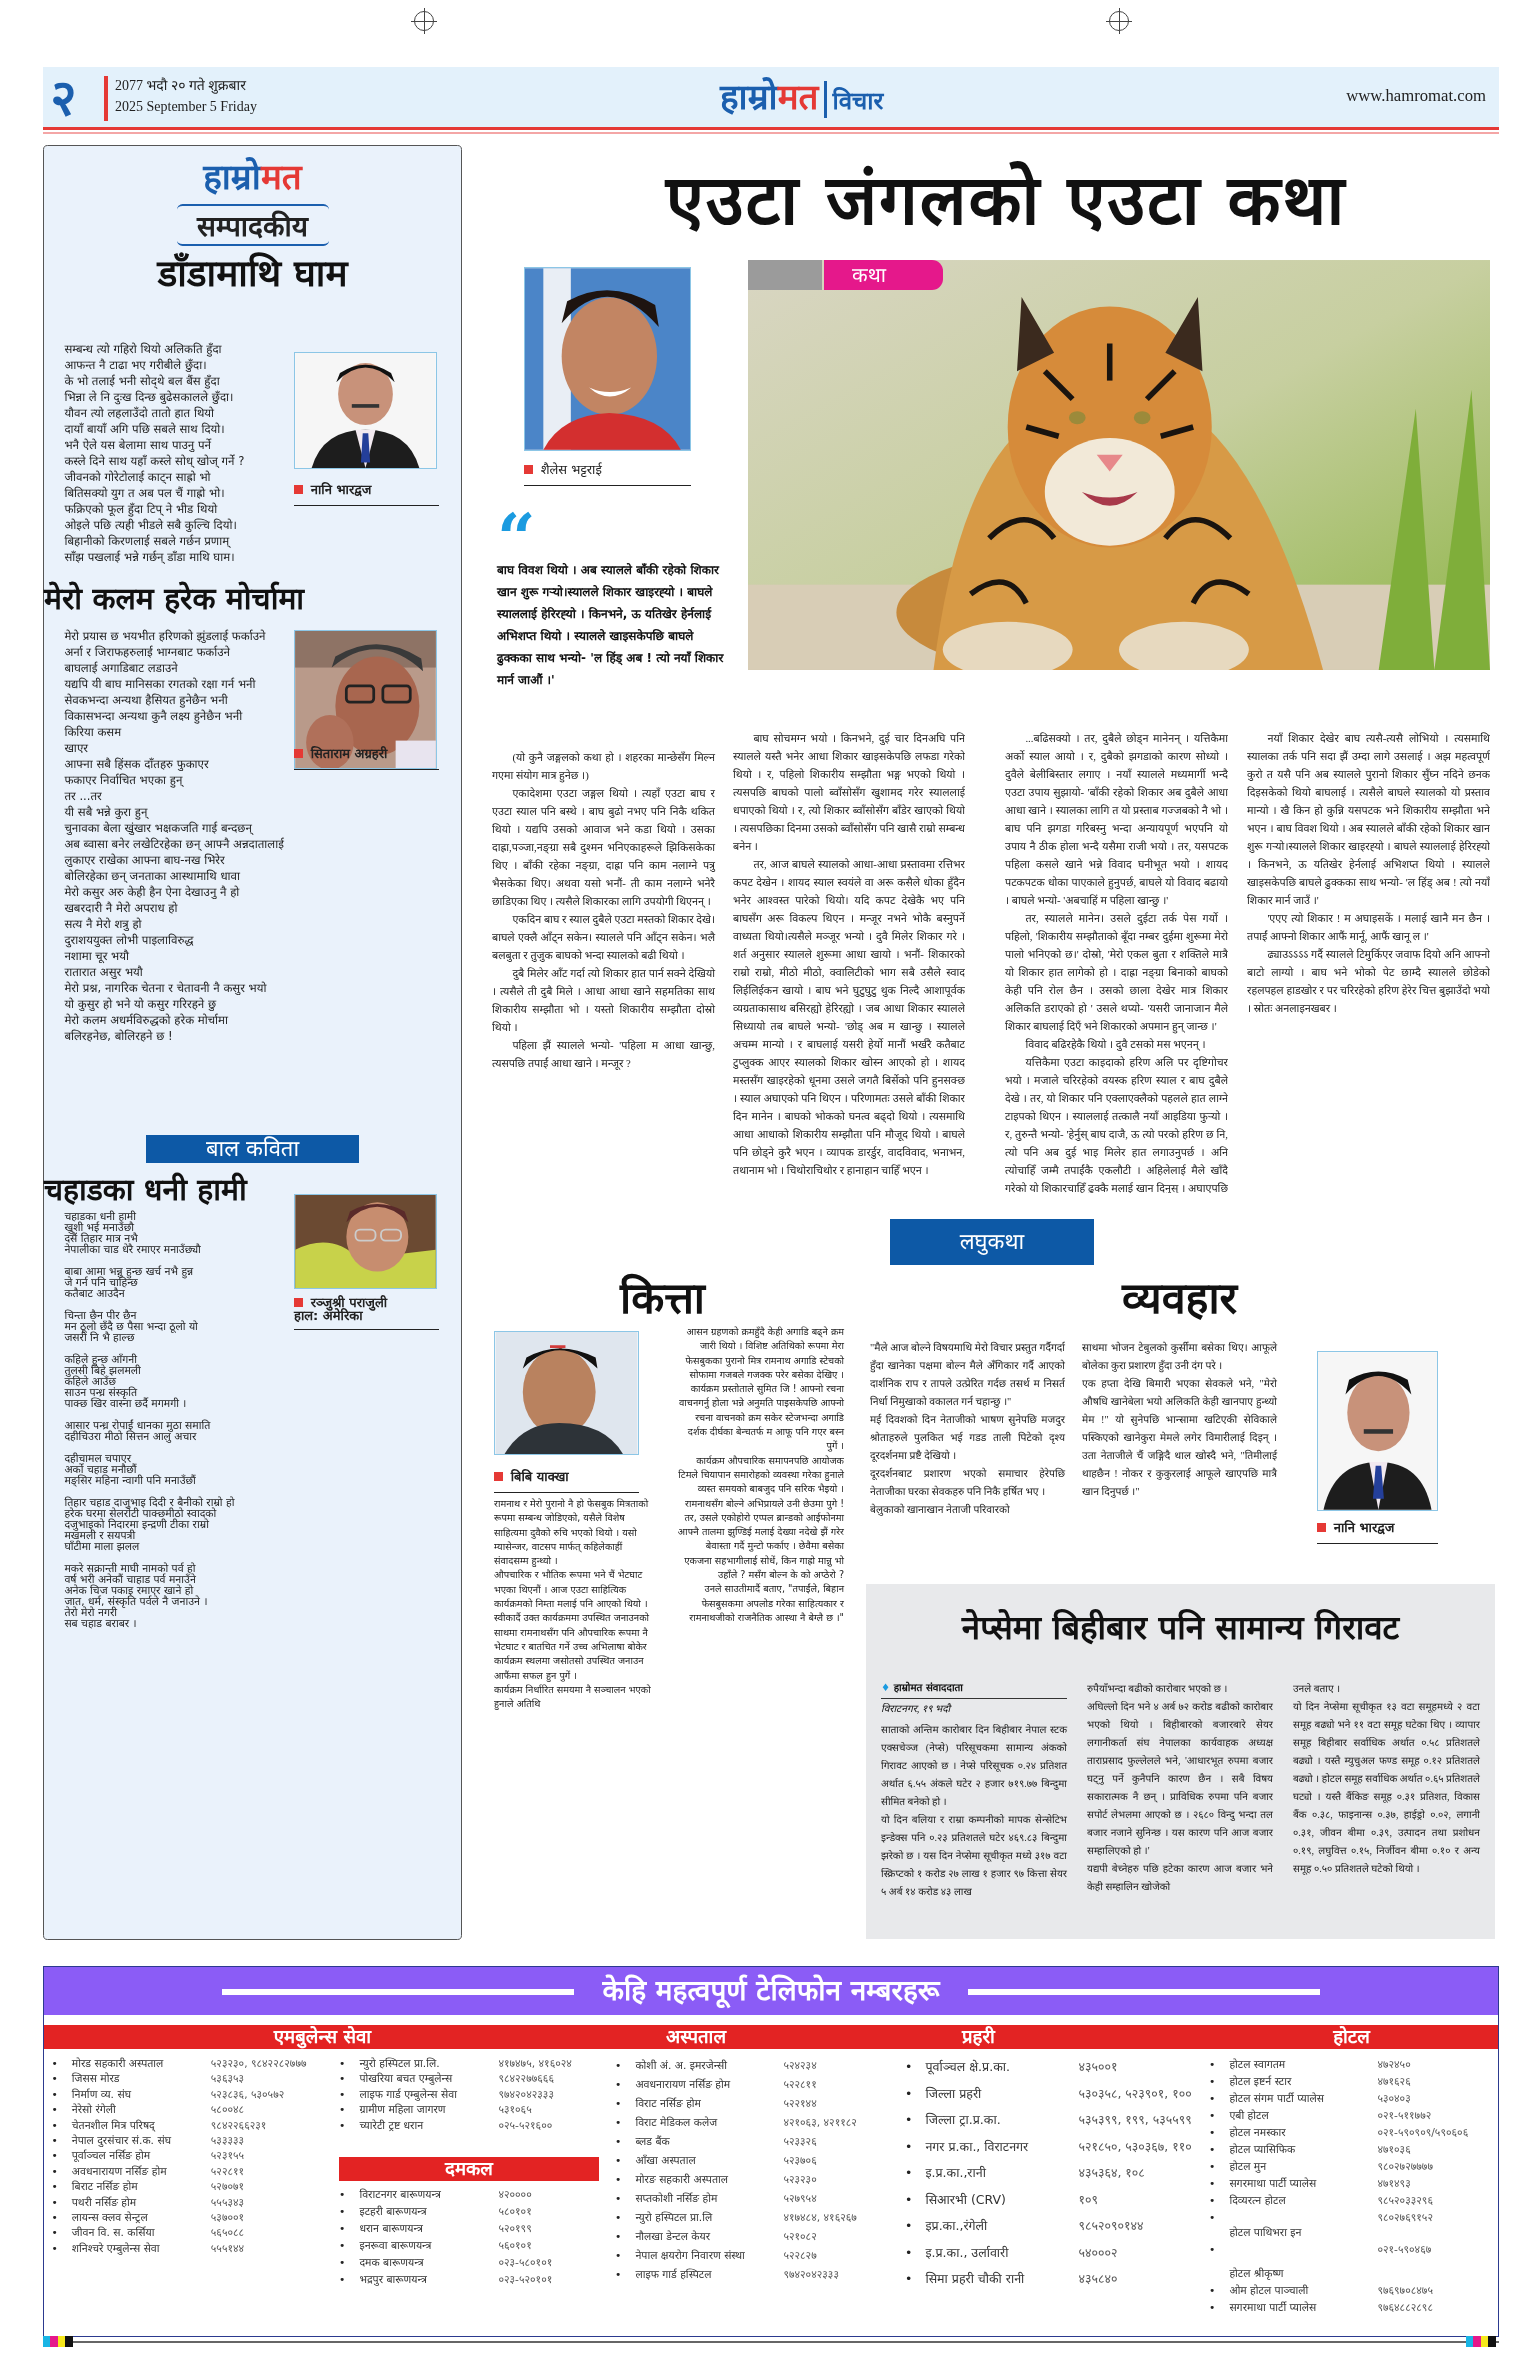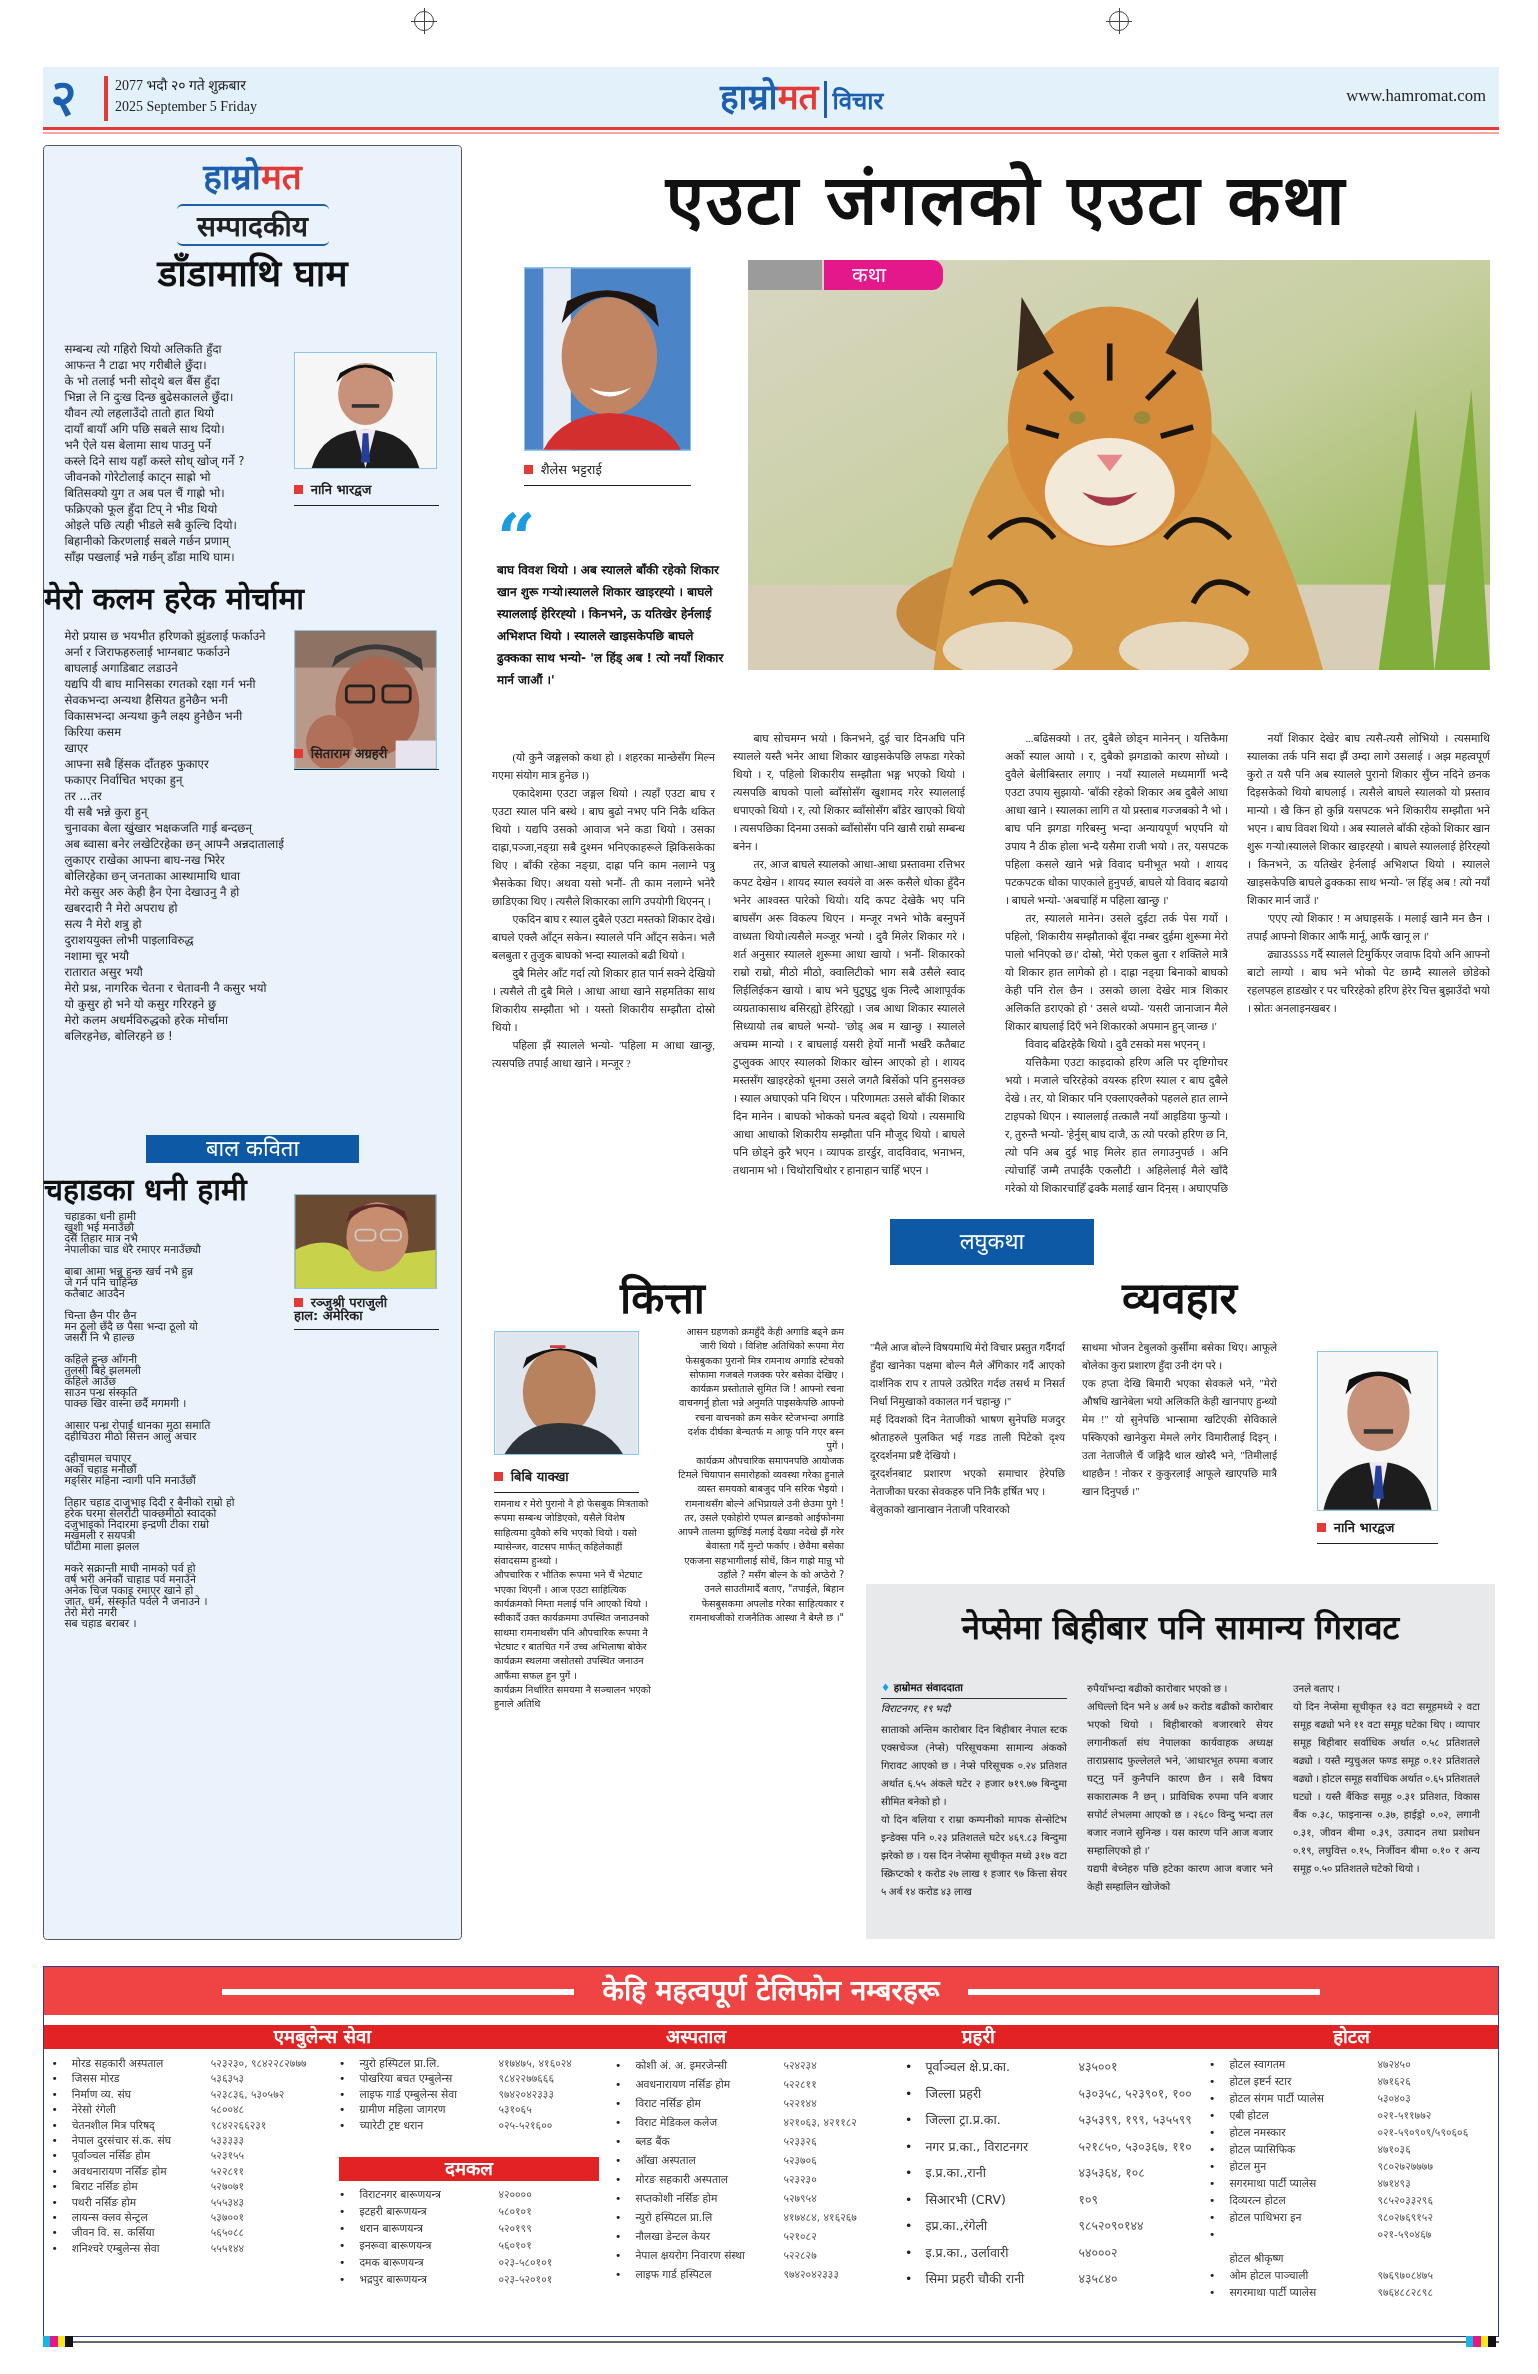--- a/index.html
+++ b/index.html
@@ -45,21 +45,21 @@
 .laghu{position:absolute;left:890px;top:1219px;width:204px;height:46px;background:#0d59a6;color:#fff;text-align:center;font-size:22px;line-height:46px}
 .h3{position:absolute;font-size:43px;font-weight:bold;color:#111}
 
 .nepse{position:absolute;left:866px;top:1584px;width:629px;height:355px;background:#e8e9eb}
 .nepse h2{text-align:center;font-size:33px;font-weight:bold;margin-top:20.4px;color:#111}
 .reporter{position:absolute;left:15px;top:96px;width:186px;font-size:10.2px;font-weight:bold;border-bottom:0.9px solid #333;padding-bottom:3.7px}
 .reporter .dm{color:#1b9be0}
 .dateline{position:absolute;left:15px;top:117px;font-size:10.2px;font-style:italic;font-family:"Liberation Serif",serif}
 
 .phwrap{position:absolute;left:43px;top:1966px;width:1456px;height:371px;border:1.9px solid #2c3a8f}
-.phhead{position:absolute;left:0;top:0;width:100%;height:48px;background:#ef4444;color:#fff;text-align:center;font-size:28px;line-height:48px;font-weight:bold}
+.phhead{position:absolute;left:0;top:0;width:100%;height:48px;background:#8b5cf6;color:#fff;text-align:center;font-size:28px;line-height:48px;font-weight:bold}
 .phhead .ln{display:inline-block;width:352px;height:5.6px;background:#fff;vertical-align:middle;margin:0 28px}
 .redbar{position:absolute;left:0;top:58px;width:100%;height:24px;background:#e32323}
 .sechead{position:absolute;top:58px;height:24px;color:#fff;font-size:18.6px;font-weight:bold;line-height:24px;text-align:center}
 .plist{position:absolute;list-style:none;font-size:10.7px;line-height:15.4px;color:#333}
 .plist li{display:flex}
 .plist li:before{content:"•";width:20.4px;flex:none;color:#222}
 .plist .nm{flex:none}
 .plist .nu{flex:none;color:#555}
 .damkal{position:absolute;left:295px;top:190px;width:260px;height:24px;background:#e32323;color:#fff;text-align:center;font-size:18.6px;font-weight:bold;line-height:24px}
 .footline{position:absolute;left:43px;top:2341px;width:1456px;height:1.9px;background:#666}
@@ -580,21 +580,21 @@
       </li>
       <li>
         <span class="nm" style="width: 148px;">सगरमाथा पार्टी प्यालेस</span>
         <span class="nu">४७१४९३</span>
       </li>
       <li>
         <span class="nm" style="width: 148px;">दिव्यरत्न होटल</span>
         <span class="nu">९८५२०३३२९६</span>
       </li>
       <li>
-        <span class="nm" style="width: 148px;">होटल पाथिभरा इन</span>
+        <span class="nm" style="width: 148px; margin-top: 15px;">होटल पाथिभरा इन</span>
         <span class="nu">९८०२७६९१५२</span>
       </li>
       <li>
         <span class="nm" style="width: 148px; margin-top: 24px;">होटल श्रीकृष्ण</span>
         <span class="nu">०२१-५९०४६७</span>
       </li>
       <li>
         <span class="nm" style="width: 148px;">ओम होटल पाञ्चाली</span>
         <span class="nu">९७६९७०८४७५</span>
       </li>

